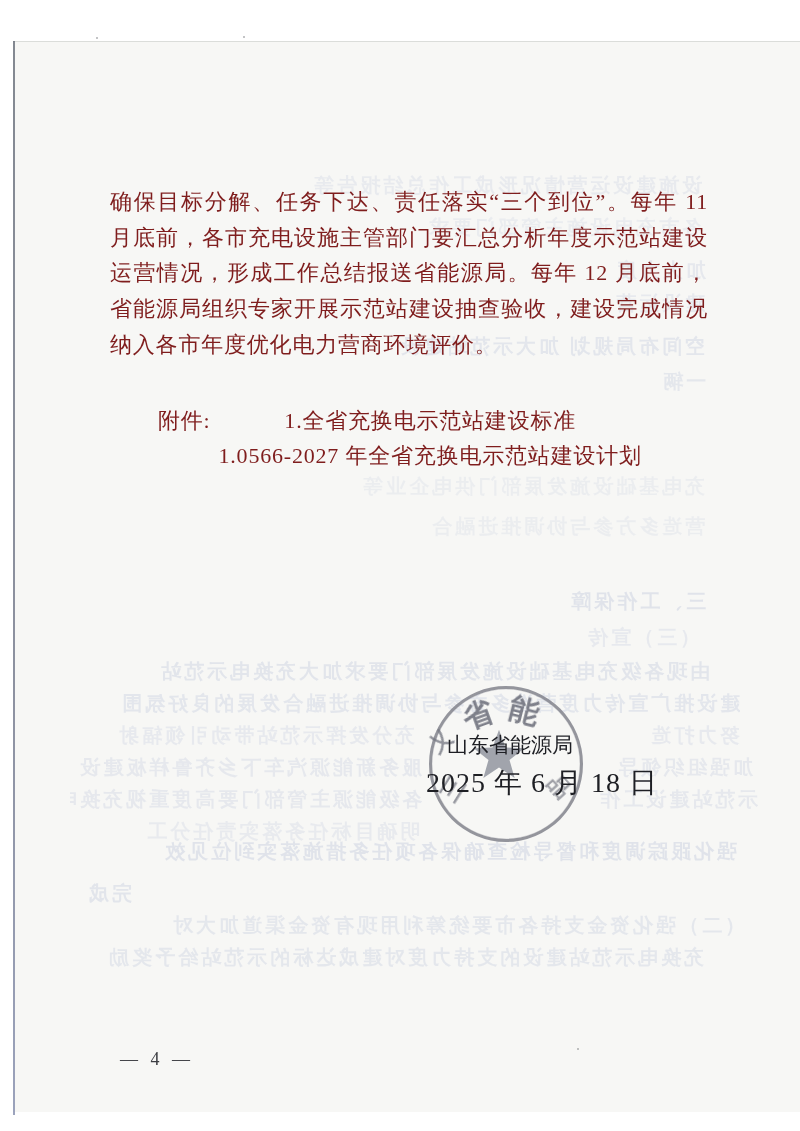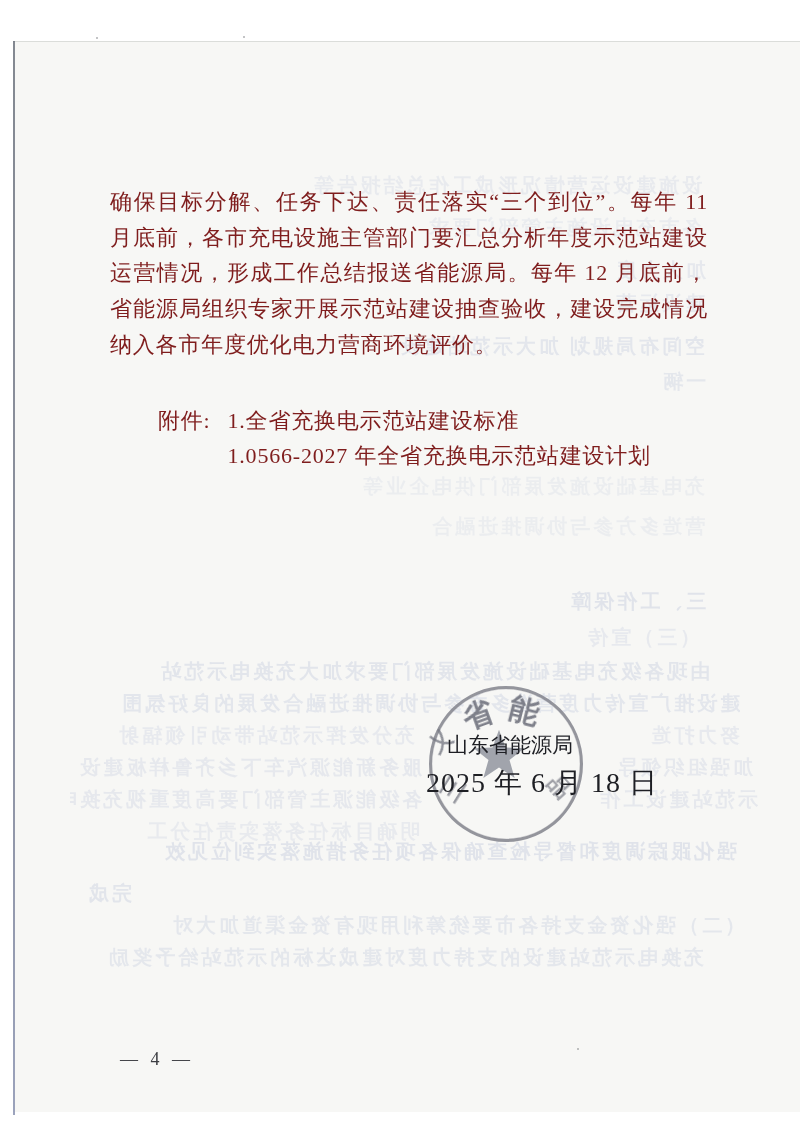--- a/index.html
+++ b/index.html
@@ -42,23 +42,23 @@
   
   .content{
     position:absolute;left:110px;top:184px;width:598px;
     font-size:22px;line-height:35.7px;letter-spacing:0.8px;
     color:#7f1d1d;text-align:justify;
   }
   .content p{margin:0;}
   .para-indent{text-indent:2em;margin-top:4px !important;}
   .attach{
     margin-top:40px;padding-left:48px;
-    display:flex;gap:17px;text-align:left;
+    display:flex;gap:8px;text-align:left;
   }
-  .attach-items > div{white-space:nowrap;}
+  .attach-items > div{white-space:nowrap;text-align:center;}
 
   
   .sig-agency{
     position:absolute;left:447px;top:731px;
     font-size:21px;color:#1e1f24;white-space:nowrap;z-index:6;
   }
   .sig-date{
     position:absolute;left:426px;top:764px;
     font-size:28px;letter-spacing:1px;color:#1e1f24;white-space:nowrap;z-index:6;
   }

